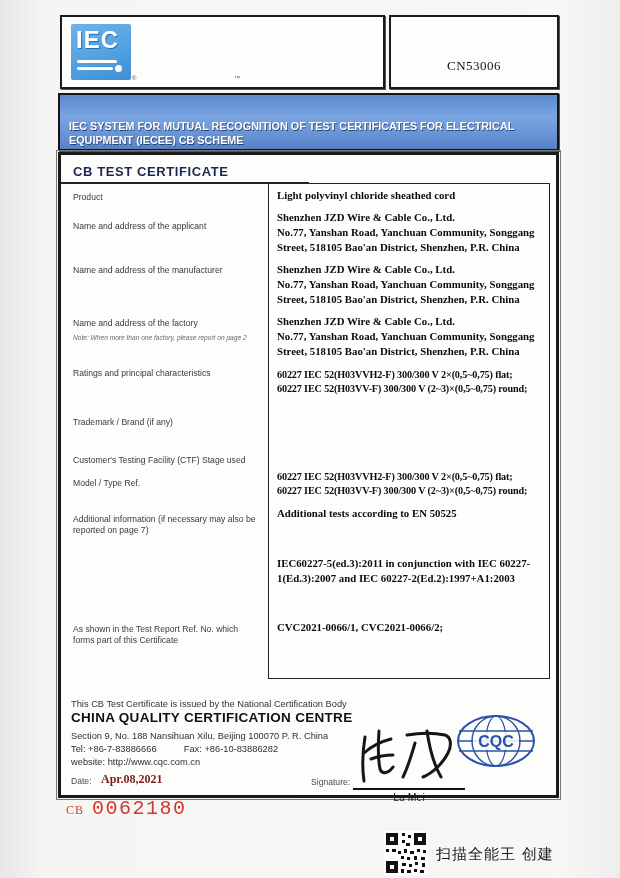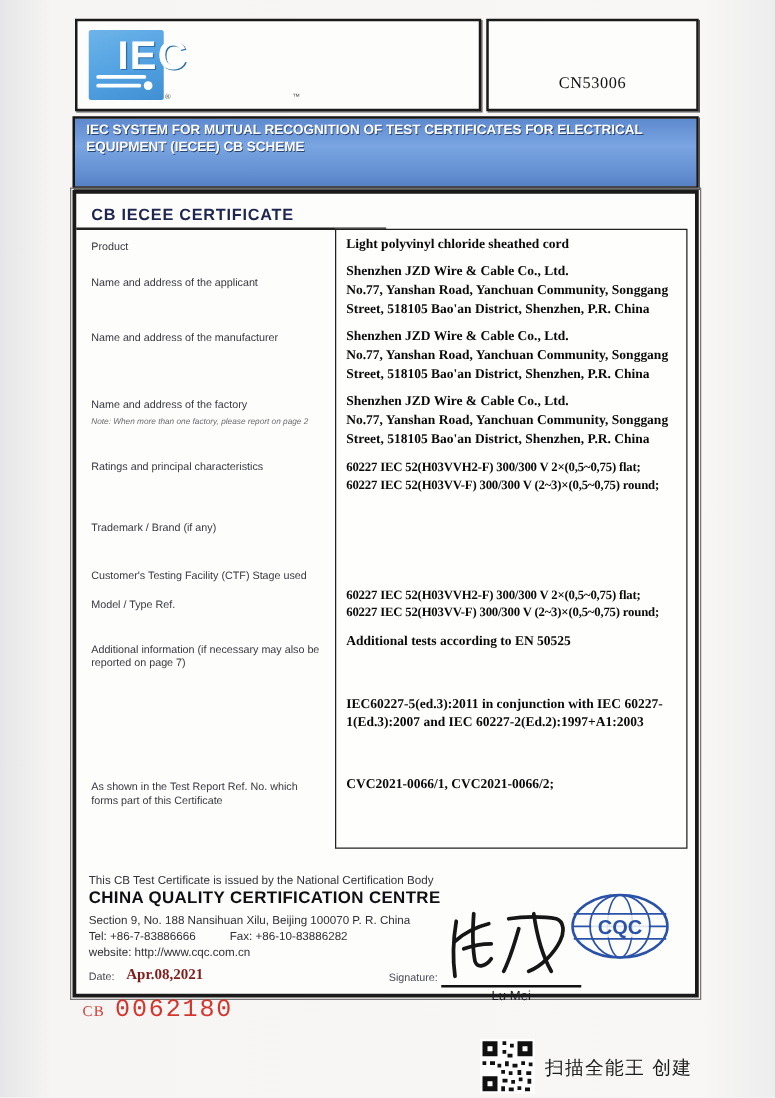--- a/index.html
+++ b/index.html
@@ -3,35 +3,35 @@
 <meta charset="utf-8">
 <style>
   html,body{margin:0;padding:0;}
   body{width:620px;height:878px;background:#e9e9eb;font-family:"Liberation Sans",sans-serif;}
   .page{position:relative;width:620px;height:878px;background:linear-gradient(90deg,#e6e6e8 0,#f6f5f3 42px,#f8f7f5 560px,#eeedee 620px);overflow:hidden;}
   .box{position:absolute;background:#fdfdfc;border:2px solid #1a1a1a;box-sizing:border-box;}
 
   
   .logo-box{left:60px;top:15px;width:325px;height:74px;box-shadow:1px 1px 0 #555;}
   .iec-sq{position:absolute;left:9px;top:7px;width:60px;height:56px;background:linear-gradient(160deg,#6db4ea,#4f9fe0 60%,#3f8fd2);border-radius:2px;}
-  .iec-txt{position:absolute;left:23px;top:2px;color:#fff;font-weight:bold;font-size:32px;letter-spacing:1px;text-shadow:1px 1px 0 #2b6ea8;text-align:right;}
+  .iec-txt{position:absolute;left:5px;top:2px;color:#fff;font-weight:bold;font-size:24px;letter-spacing:1px;text-shadow:1px 1px 0 #2b6ea8;text-align:right;}
   .iec-line{position:absolute;left:6px;height:3px;background:#fff;border-radius:2px;}
   .iec-dot{position:absolute;width:7px;height:7px;background:#fff;border-radius:50%;}
   .iecee-sq{position:absolute;left:80px;top:5px;width:88px;height:60px;background:linear-gradient(160deg,#66b0e8,#4a9ee2 60%,#3e90d4);border-radius:2px;}
   .iecee-txt{position:absolute;left:6px;top:6px;color:#fff;font-weight:bold;font-style:italic;font-size:20px;letter-spacing:0;text-shadow:1.5px 1.5px 0 #1f5d9b;}
   .iecee-line{position:absolute;background:#fff;height:3px;border-radius:1px;}
   .tm{position:absolute;font-size:6px;color:#555;}
 
   
   .ref-box{left:389px;top:15px;width:170px;height:74px;box-shadow:1px 1px 0 #555;}
   .ref-head{position:absolute;left:0;top:0;right:0;height:27px;background:linear-gradient(180deg,#6a99dd,#5b8fd8 55%,#4f82cc);color:#fff;font-weight:bold;font-size:10.5px;text-align:center;line-height:27px;text-shadow:0.5px 0.5px 0 #34599c;}
   .ref-num{position:absolute;left:0;top:27px;right:0;bottom:0;display:flex;align-items:center;justify-content:center;font-family:"Liberation Serif",serif;font-size:13px;color:#111;letter-spacing:0.5px;}
 
   
-  .band{left:58px;top:93px;width:501px;height:58px;background:linear-gradient(180deg,#5d89ce,#7aa5e2 40%,#6490d2 80%,#5680c4);border:2px solid #151515;box-sizing:border-box;padding:2px 9px;color:#fff;font-weight:bold;font-size:10.8px;line-height:1.3;text-shadow:0.7px 0.7px 0 #2a4270;position:absolute;box-shadow:1px 1px 0 #555;}
+  .band{left:58px;top:93px;width:501px;height:58px;background:linear-gradient(180deg,#5d89ce,#7aa5e2 40%,#6490d2 80%,#5680c4);border:2px solid #151515;box-sizing:border-box;padding:24px 9px;color:#fff;font-weight:bold;font-size:10.8px;line-height:1.3;text-shadow:0.7px 0.7px 0 #2a4270;position:absolute;box-shadow:1px 1px 0 #555;}
 
   
   .main-box{left:58px;top:152px;width:501px;height:646px;border:3px solid #1a1a1a;outline:1px solid #777;outline-offset:1px;background:#fdfdfb;position:absolute;box-sizing:border-box;}
   .title{position:absolute;left:12px;top:9px;font-size:13px;font-weight:bold;color:#1d2550;letter-spacing:0.6px;}
   .title-rule{position:absolute;left:0px;top:27px;width:248px;height:2px;background:#222;}
   .val-box{position:absolute;left:207px;top:28px;width:282px;height:496px;border:1.5px solid #222;box-sizing:border-box;background:#fefefc;}
   .lbl{position:absolute;left:12px;width:188px;font-size:8.6px;color:#383841;line-height:1.25;}
   .note{position:absolute;left:12px;width:190px;font-size:6.6px;color:#6a6a72;font-style:italic;}
   .val{position:absolute;left:8px;width:264px;font-family:"Liberation Serif",serif;font-weight:bold;font-size:10.8px;color:#0a0a0a;line-height:1.38;}
   .val-sm{font-size:10.2px;letter-spacing:-0.15px;line-height:1.42;}
@@ -70,21 +70,21 @@
     <span class="tm" style="left:172px;top:58px;">™</span>
   </div>
 
   <div class="box ref-box">
     <div class="ref-num">CN53006</div>
   </div>
 
   <div class="band">IEC SYSTEM FOR MUTUAL RECOGNITION OF TEST CERTIFICATES FOR ELECTRICAL EQUIPMENT (IECEE) CB SCHEME</div>
 
   <div class="main-box">
-    <div class="title">CB IECEE CERTIFICATE</div>
+    <div class="title">CB TEST CERTIFICATE</div>
     <div class="title-rule"></div>
 
     <div class="lbl" style="top:37px;">Product</div>
     <div class="lbl" style="top:66px;">Name and address of the applicant</div>
     <div class="lbl" style="top:110px;">Name and address of the manufacturer</div>
     <div class="lbl" style="top:163px;">Name and address of the factory</div>
     <div class="note" style="top:179px;">Note: When more than one factory, please report on page 2</div>
     <div class="lbl" style="top:213px;">Ratings and principal characteristics</div>
     <div class="lbl" style="top:262px;">Trademark / Brand (if any)</div>
     <div class="lbl" style="top:300px;">Customer's Testing Facility (CTF) Stage used</div>

